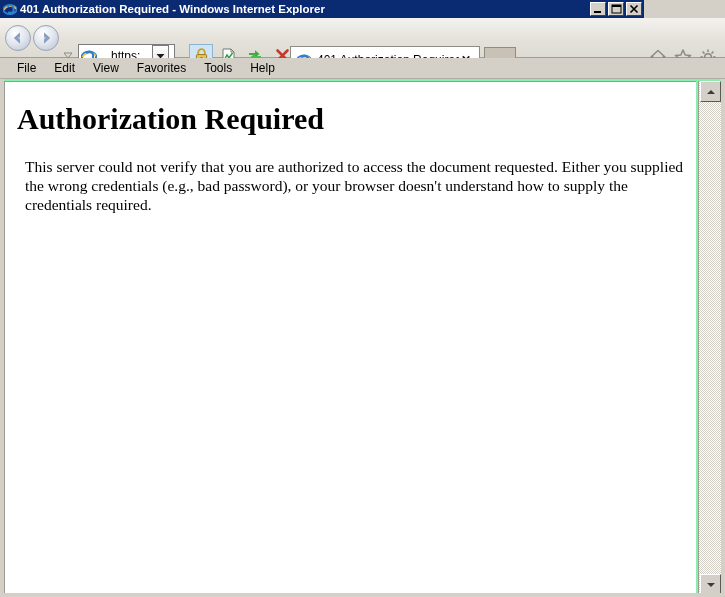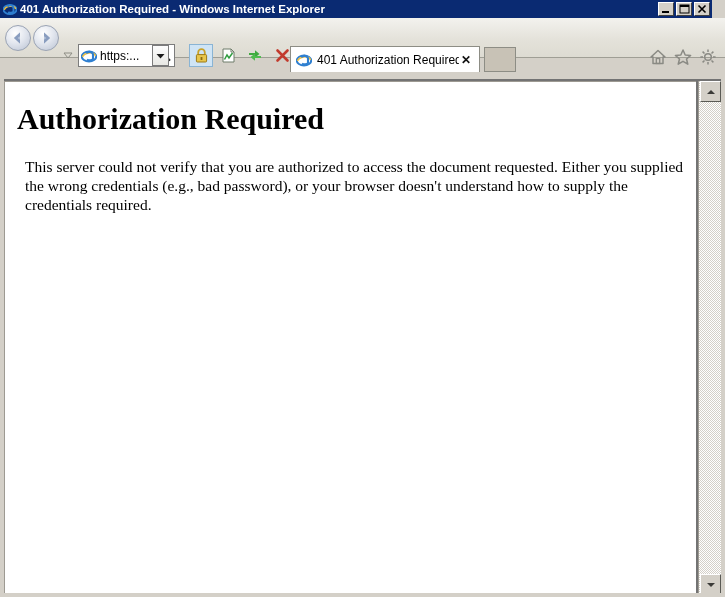--- a/index.html
+++ b/index.html
@@ -17,21 +17,21 @@
     height: 597px;
     box-sizing: border-box;
     background: #d4d0c8;
     overflow: hidden;
   }
 
   
   #titlebar {
     position: absolute;
     left: 0; top: 0;
-    width: 712px; height: 18px;
+    width: 644px; height: 18px;
     background: linear-gradient(to bottom, #0a246a 0%, #11348f 50%, #0a246a 100%);
     background: #0a2a72;
     display: flex;
     align-items: center;
   }
   #titlebar .ie-mini {
     width: 14px; height: 14px;
     margin-left: 3px; margin-right: 3px;
     position: relative;
     flex: 0 0 auto;
@@ -109,21 +109,21 @@
   #address-ie-icon {
     width: 16px; height: 16px;
     margin-left: 2px;
     flex: 0 0 auto;
     position: relative;
   }
   #address-text {
     font-size: 12px;
     font-family: "Liberation Sans", sans-serif;
     color: #000;
-    margin-left: 3px;
+    margin-left: 14px;
     white-space: nowrap;
     flex: 1 1 auto;
     overflow: hidden;
   }
   #address-search-icon {
     width: 15px; height: 17px;
     flex: 0 0 auto;
     margin-right: 1px;
   }
   #address-dropdown {
@@ -235,21 +235,21 @@
     padding: 2px 9px 2px 9px;
     line-height: 15px;
     white-space: nowrap;
   }
 
   
   #content-frame {
     position: absolute;
     left: 0; top: 79px;
     width: 725px; height: 518px;
-    background: #737373;
+    background: #86efac;
     box-sizing: border-box;
   }
   #content-white {
     position: absolute;
     left: 4px; top: 2px;
     width: 692px; height: 512px;
     background: #ffffff;
     border-top: 1px solid #9d9a92;
     border-left: 1px solid #9d9a92;
     box-sizing: border-box;
@@ -470,20 +470,28 @@
             <path d="M15 10 L17.6 10"></path>
           <path d="M4.6 4.6 L6.5 6.5"></path>
             <path d="M13.5 13.5 L15.4 15.4"></path>
           <path d="M15.4 4.6 L13.5 6.5"></path>
             <path d="M6.5 13.5 L4.6 15.4"></path>
         </g>
       </svg>
     </div>
   </div>
 
+  <div id="menubar">
+    <span class="menu-item">File</span>
+    <span class="menu-item">Edit</span>
+    <span class="menu-item">View</span>
+    <span class="menu-item">Favorites</span>
+    <span class="menu-item">Tools</span>
+    <span class="menu-item">Help</span>
+  </div>
 
   <div id="content-frame">
     <div id="content-white">
       <div id="page-body">
         <h1 id="page-h1">Authorization Required</h1>
         <p id="page-p">This server could not verify that you are authorized to access the document requested. Either you supplied the wrong credentials (e.g., bad password), or your browser doesn't understand how to supply the credentials required.</p>
       </div>
     </div>
   </div>
 

